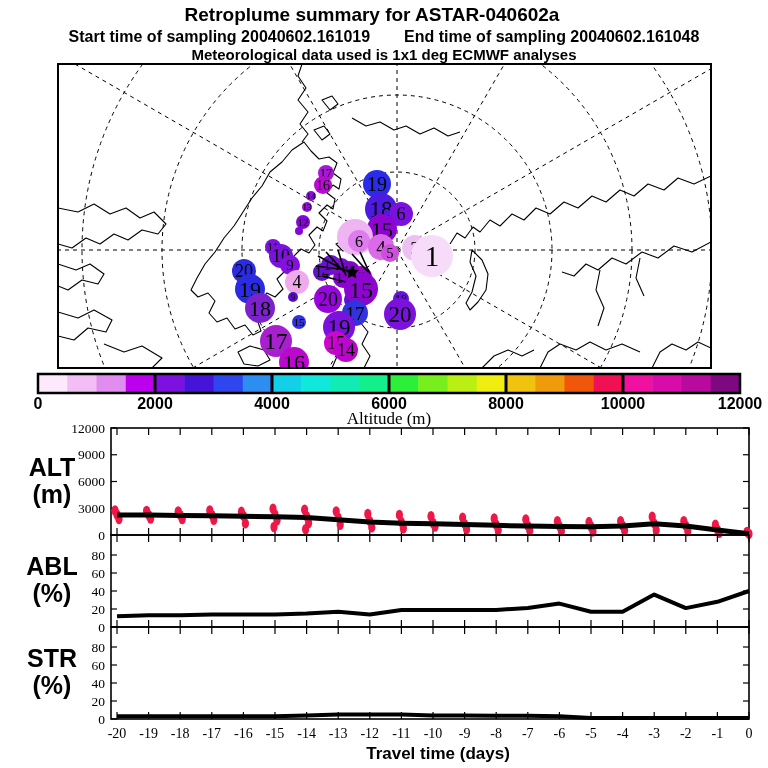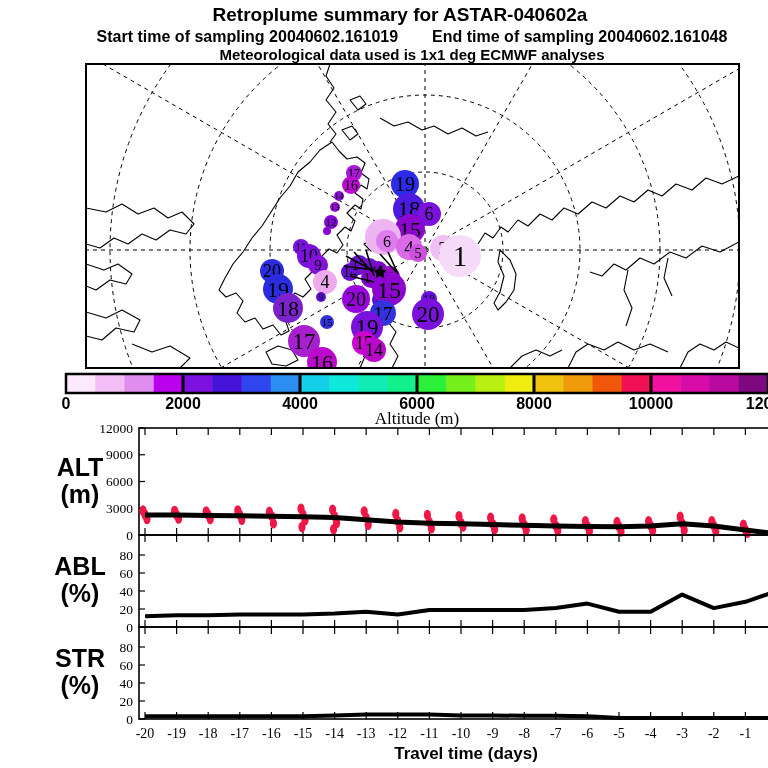--- a/index.html
+++ b/index.html
@@ -1,17 +1,17 @@
 <!DOCTYPE html>
 <html><head>
 <meta charset="utf-8">
 <style>
   html,body{margin:0;padding:0;background:#ffffff;}
   #fig{width:668px;height:768px;position:relative;background:#ffffff;
-       font-family:"Liberation Sans",sans-serif;margin-left:28px;}
+       font-family:"Liberation Sans",sans-serif;}
   svg text{fill:#000000;}
   .t1{font:bold 19px "Liberation Sans",sans-serif;}
   .t2{font:bold 16px "Liberation Sans",sans-serif;}
   .t3{font:bold 15px "Liberation Sans",sans-serif;}
 </style>
 </head>
 <body>
 
 <div id="fig">
 <svg width="768" height="768" viewBox="0 0 768 768">

